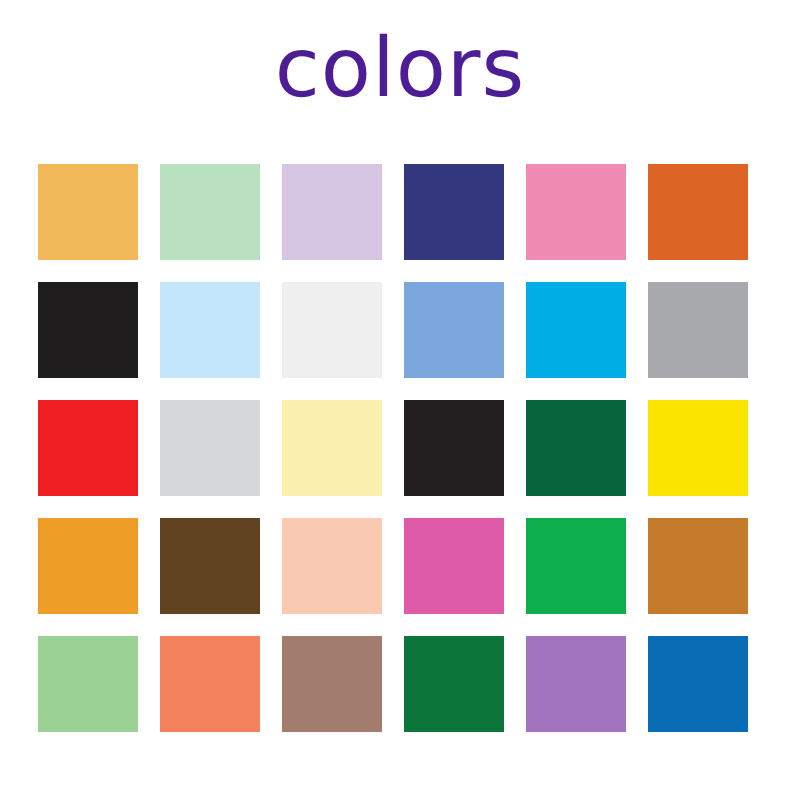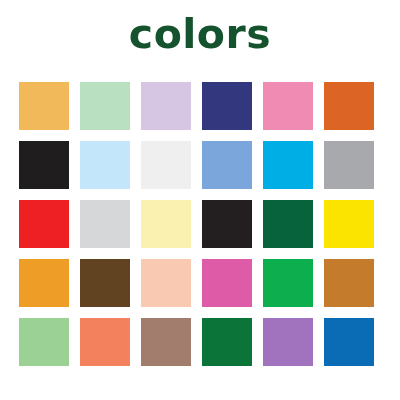--- a/index.html
+++ b/index.html
@@ -54,21 +54,21 @@
     height: 48px;
     flex: 0 0 auto;
     background: #cccccc;
   }
 </style>
 </head>
 <body style="background: rgb(255, 255, 255);">
 
 <div id="page">
 
-  <div id="page-title" style="color: #14532d; font-weight: bold;">colors</div>
+  <div id="page-title" style="color: #4c1d95;">colors</div>
 
   <div id="swatch-grid">
       <div class="swatch-row">
         <div class="swatch" style="background: rgb(242, 185, 90);"></div>
         <div class="swatch" style="background: rgb(185, 224, 192);"></div>
         <div class="swatch" style="background: rgb(214, 197, 227);"></div>
         <div class="swatch" style="background: rgb(51, 56, 126);"></div>
         <div class="swatch" style="background: rgb(240, 140, 180);"></div>
         <div class="swatch" style="background: rgb(220, 100, 36);"></div>
       </div>

